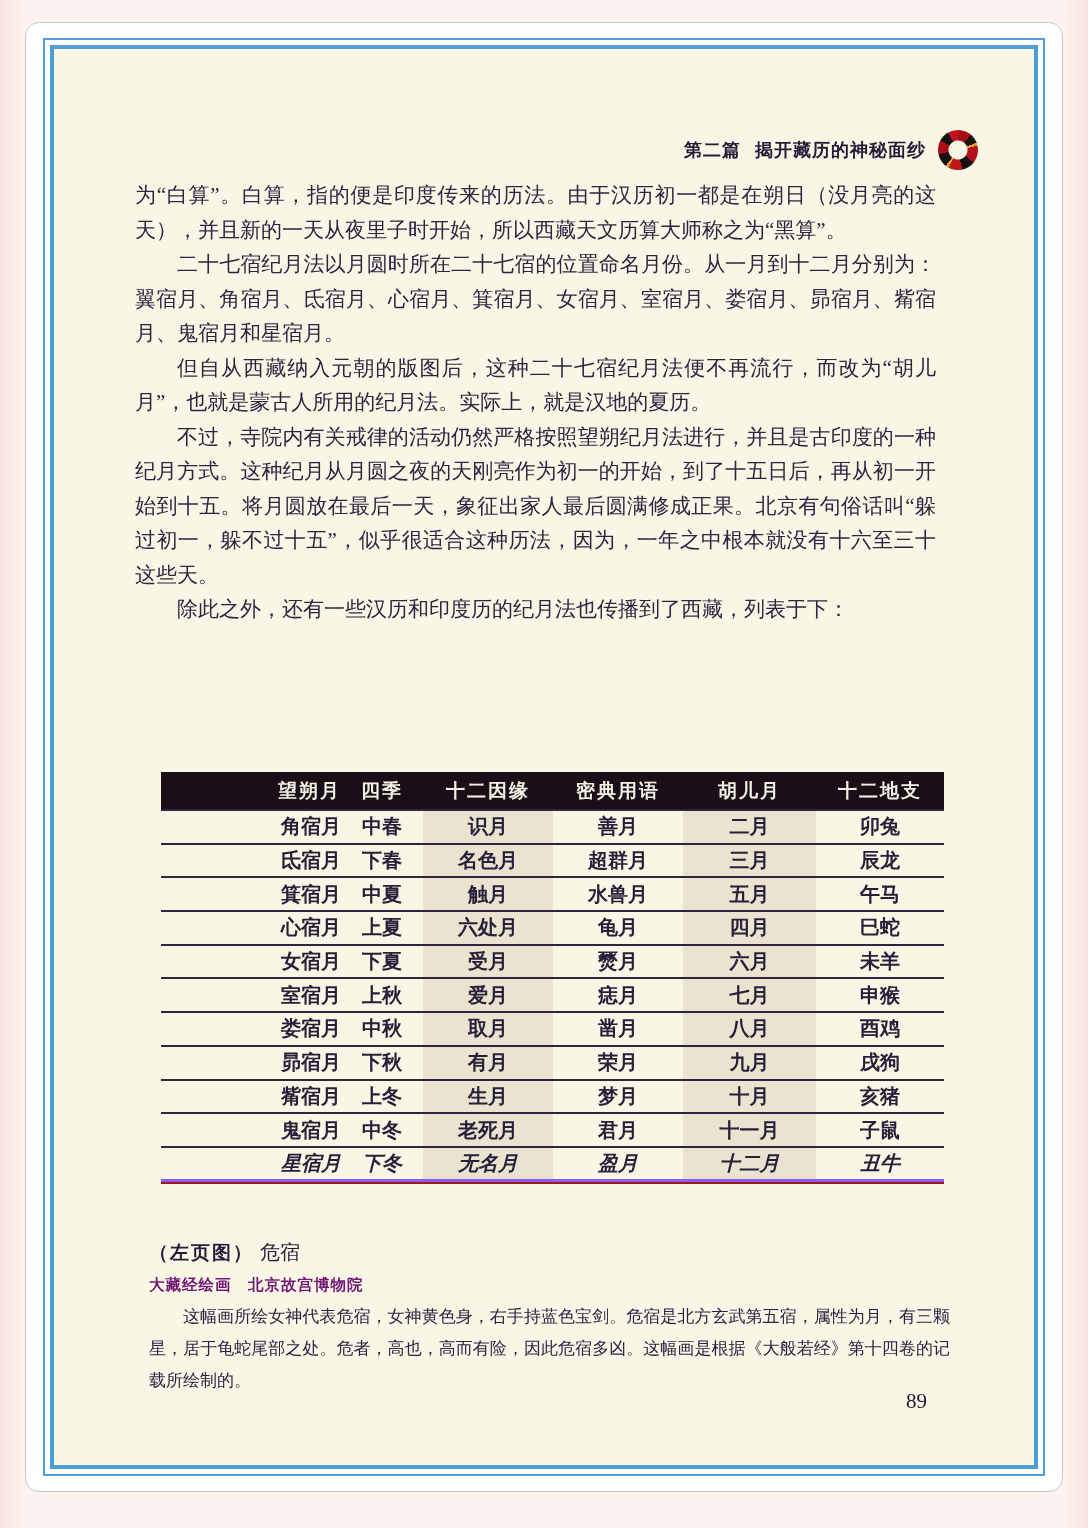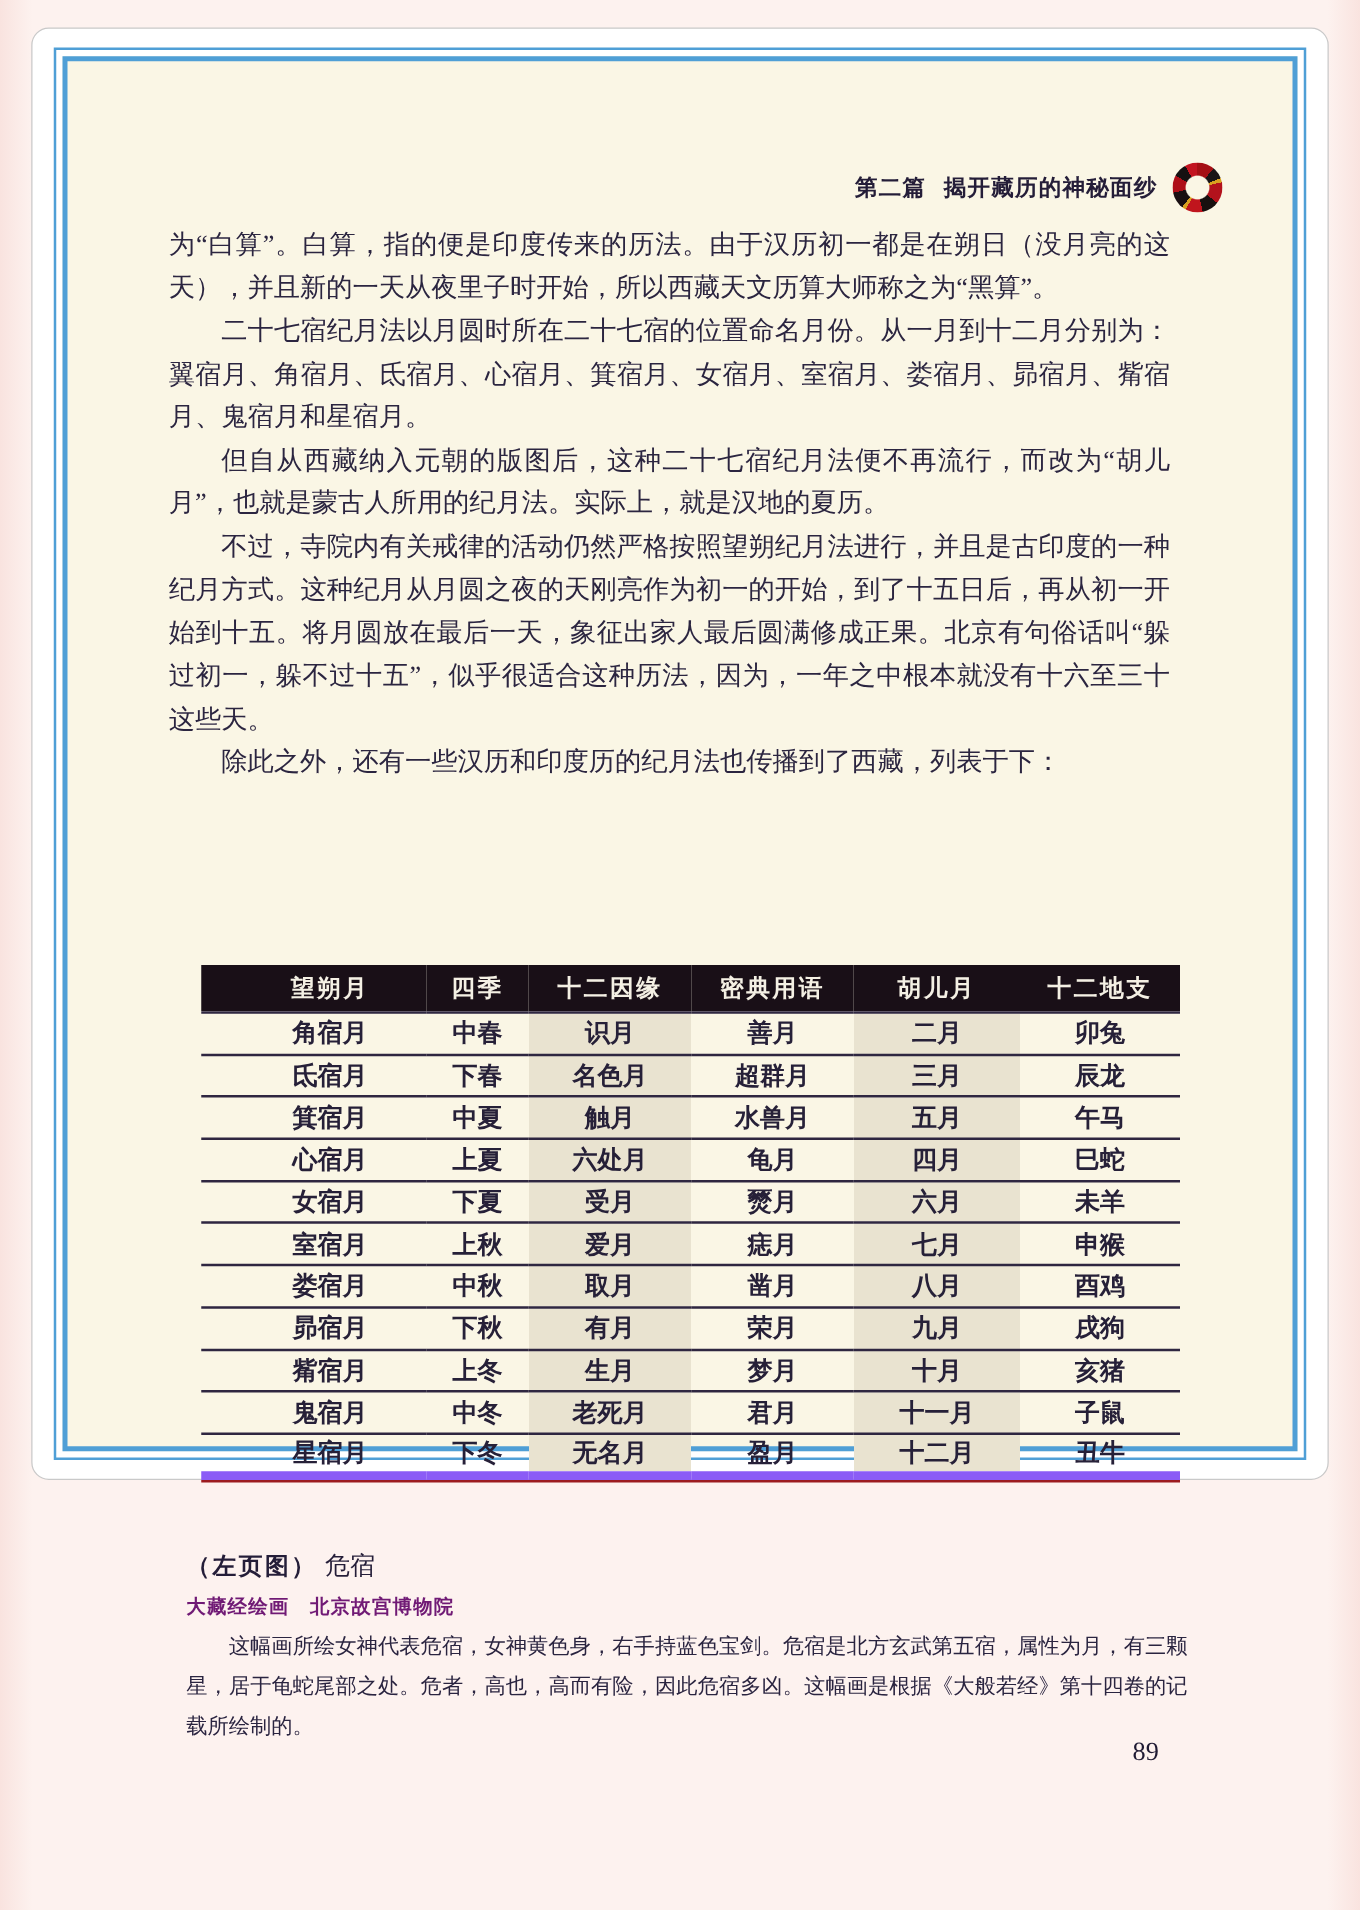--- a/index.html
+++ b/index.html
@@ -19,21 +19,21 @@
   html,body{width:1088px;height:1528px;}
   body{
     font-family:"Liberation Serif","DejaVu Serif",serif;
     background:
       linear-gradient(90deg,#f9e3df 0,rgba(255,255,255,0) 26px,rgba(255,255,255,0) calc(100% - 26px),#f9e3df 100%),
       var(--outer-bg);
     color:var(--ink);
   }
   .screen{position:relative;width:1088px;height:1528px;overflow:hidden;}
   .card{
-    position:absolute;left:25px;top:22px;width:1038px;height:1162px;
+    position:absolute;left:25px;top:22px;width:1038px;height:1470px;
     background:var(--card-bg);
     border:1px solid var(--card-edge);
     border-radius:14px;
   }
   .frame-outer{
     position:absolute;left:17px;top:15px;right:17px;bottom:15px;
     border:2px solid var(--frame-blue);
   }
   .frame-inner{
     position:absolute;left:24px;top:22px;right:24px;bottom:22px;
@@ -82,22 +82,22 @@
     font-weight:bold;text-align:center;overflow:hidden;white-space:nowrap;
   }
   thead th{
     background:var(--table-header-bg);color:var(--table-header-text);
     height:38px;font-size:19px;letter-spacing:2px;
   }
   tbody td{
     height:33.7px;font-size:20px;color:#262038;
     border-top:2px solid var(--rule);
   }
-  tbody tr:last-child td{border-bottom:7px solid #8b5cf6;}
-  th.c0,td.c0{text-align:center;padding-left:26px;}
+  tbody tr:last-child td{border-bottom:3px solid #8b5cf6;font-style:italic;}
+  th.c0,td.c0{text-align:right;padding-left:26px;}
   td.shade{background:var(--shade);}
 
   
   .caption-head{
     position:absolute;top:1190px;left:95px;
     font-size:19px;color:#241d38;
   }
   .caption-head .label{font-weight:bold;letter-spacing:2px;}
   .caption-head .title{
     font-family:"Liberation Sans","DejaVu Sans",sans-serif;

